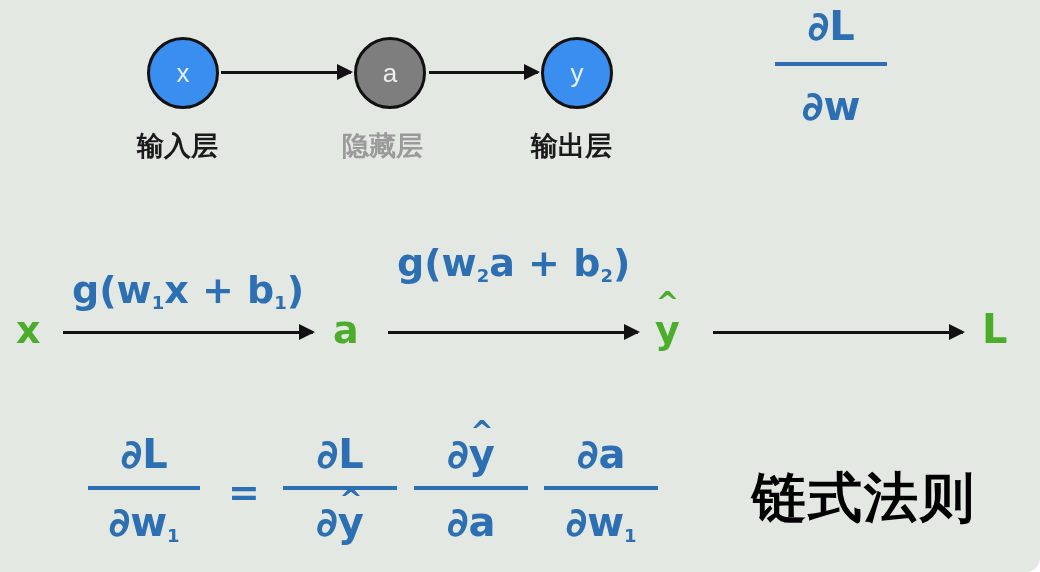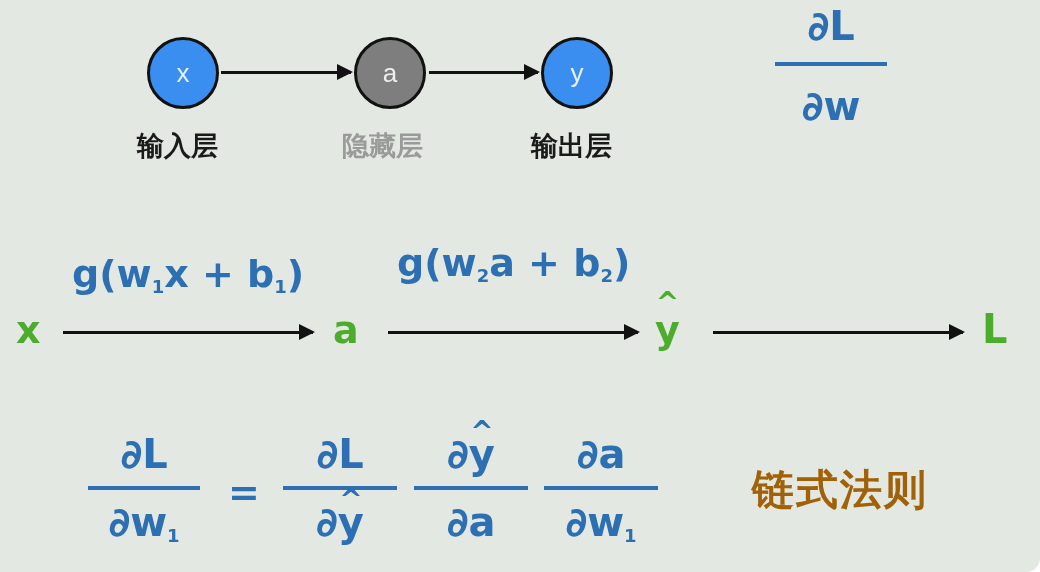--- a/index.html
+++ b/index.html
@@ -15,21 +15,21 @@
   .blue-t{color:#2d6fb3;}
   .green-t{color:#4cac2c;}
   .math{position:absolute;font-family:"DejaVu Sans",sans-serif;font-weight:bold;}
   .frac{position:absolute;text-align:center;color:#2d6fb3;font-family:"DejaVu Sans",sans-serif;font-weight:bold;}
   .frac .num,.frac .den{font-size:40px;line-height:52px;}
   .frac .bar{height:4px;background:#2d6fb3;margin:6px 0;}
   sub{font-size:18px;vertical-align:-6px;}
   sup{font-size:22px;vertical-align:20px;}
   .hat{position:relative;display:inline-block;}
   .hat::before{content:"^";position:absolute;left:50%;transform:translateX(-50%);top:-22px;font-size:28px;font-weight:bold;}
-  .chain{position:absolute;left:752px;top:462px;font-size:42px;font-weight:bold;color:#a16207;letter-spacing:2px;}
+  .chain{position:absolute;left:752px;top:462px;font-size:54px;font-weight:bold;color:#000000;letter-spacing:2px;}
 </style>
 </head>
 <body>
 
 <div class="canvas">
 
   <div class="node blue" style="left:147px;top:37px;">
       <span>x</span>
     </div>
   <div class="arrow" style="left:221px;top:71px;width:130px;"></div>
@@ -45,21 +45,21 @@
   <div class="nlabel" style="left:531px;top:128px;">输出层</div>
   <div class="nlabel gray" style="left:342px;top:128px;">隐藏层</div>
 
   <div class="frac" style="left:775px;top:0px;width:112px;">
     <div class="num">∂L</div>
     <div class="bar" style="margin:10px 0 14px;"></div>
     <div class="den">∂w</div>
   </div>
 
   <div class="math green-t" style="left:16px;top:308px;font-size:38px;">x</div>
-  <div class="math blue-t" style="left:72px;top:252px;font-size:38px;">
+  <div class="math blue-t" style="left:72px;top:268px;font-size:38px;">
     <span>g(w</span><sub>1</sub><span>x + b</span><sub>1</sub><span>)</span>
   </div>
   <div class="arrow" style="left:63px;top:331px;width:250px;"></div>
 
   <div class="math green-t" style="left:333px;top:308px;font-size:38px;">a</div>
   <div class="math blue-t" style="left:397px;top:241px;font-size:38px;">
     <span>g(w</span><sub>2</sub><span>a + b</span><sub>2</sub><span>)</span>
   </div>
   <div class="arrow" style="left:388px;top:331px;width:250px;"></div>
 

